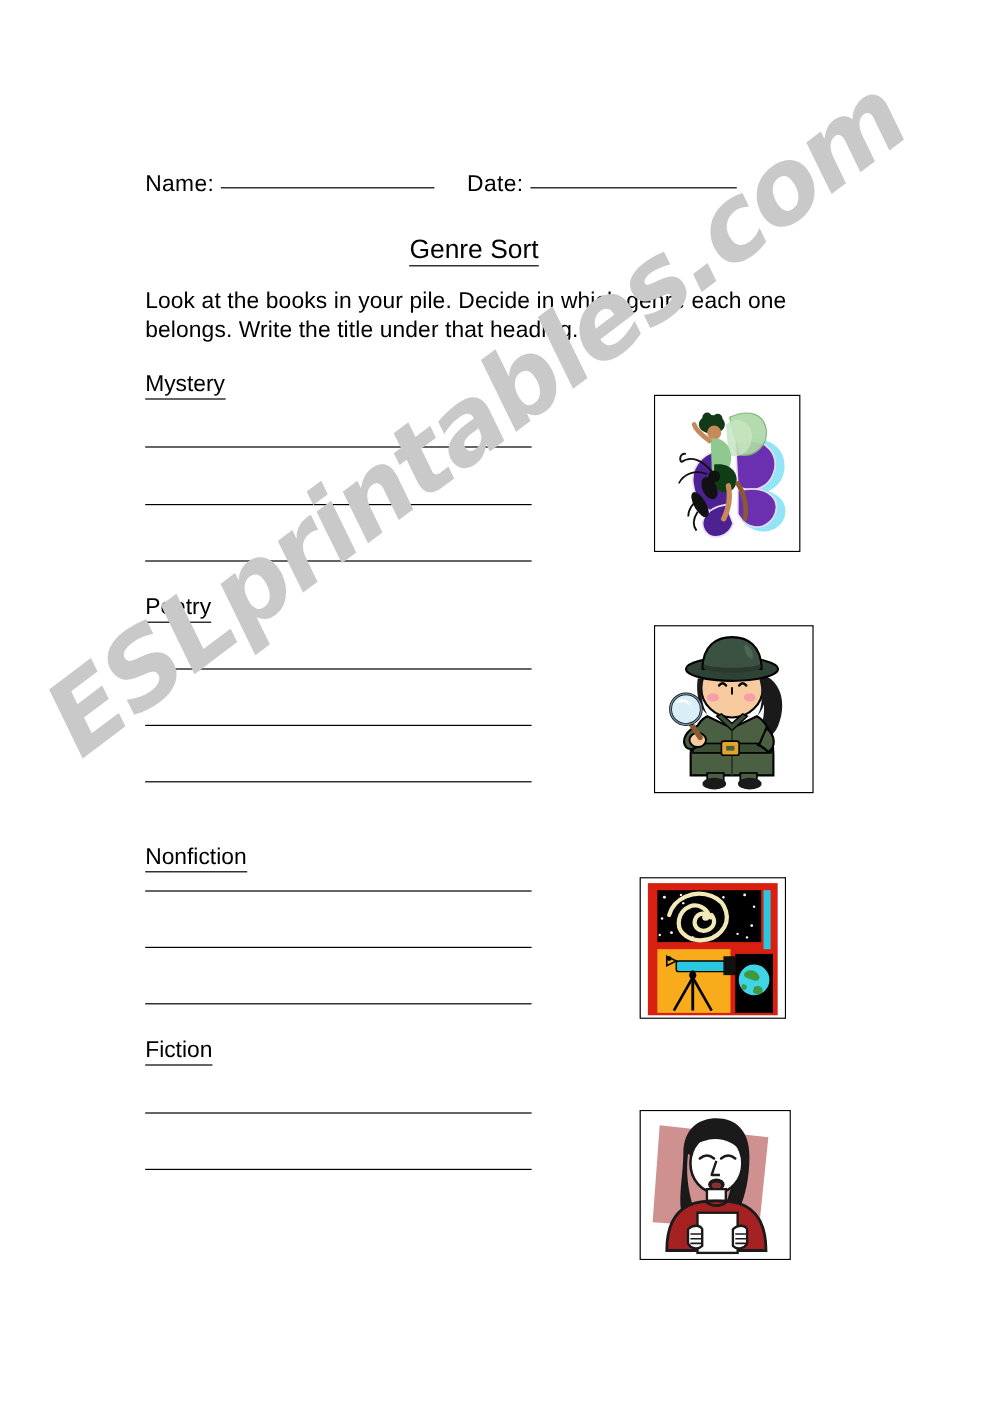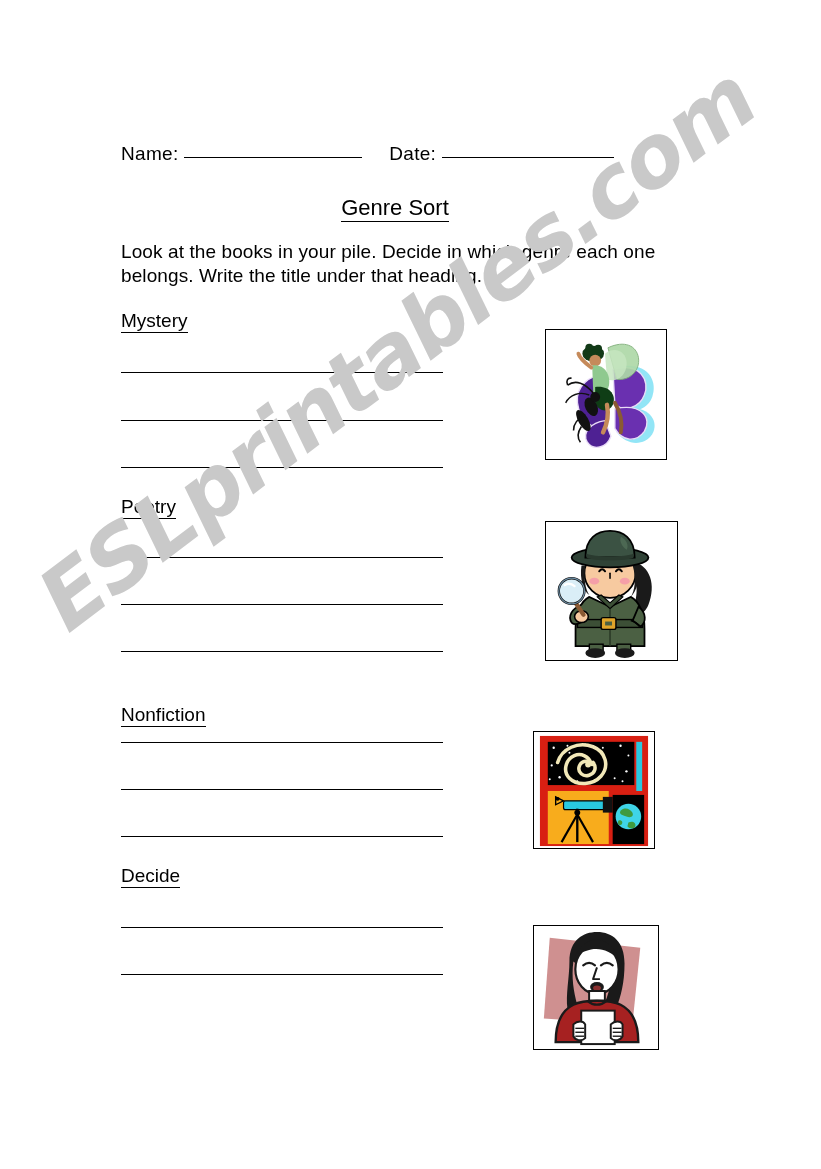--- a/index.html
+++ b/index.html
@@ -166,21 +166,21 @@
     <div class="write-line" style="top:651px;"></div>
 
     <div class="section-heading" style="top:704px;">
       <span>Nonfiction</span>
     </div>
     <div class="write-line" style="top:742px;"></div>
     <div class="write-line" style="top:789px;"></div>
     <div class="write-line" style="top:836px;"></div>
 
     <div class="section-heading" style="top:865px;">
-      <span>Decide</span>
+      <span>Fiction</span>
     </div>
     <div class="write-line" style="top:927px;"></div>
     <div class="write-line" style="top:974px;"></div>
 
   </div>
 
   <div class="clip-frame" style="left:545px; top:329px; width:122px; height:131px;">
     <div class="clip-inner">
       <svg viewBox="0 0 122 131" xmlns="http://www.w3.org/2000/svg">
         <rect x="0" y="0" width="122" height="131" fill="#ffffff"></rect>

